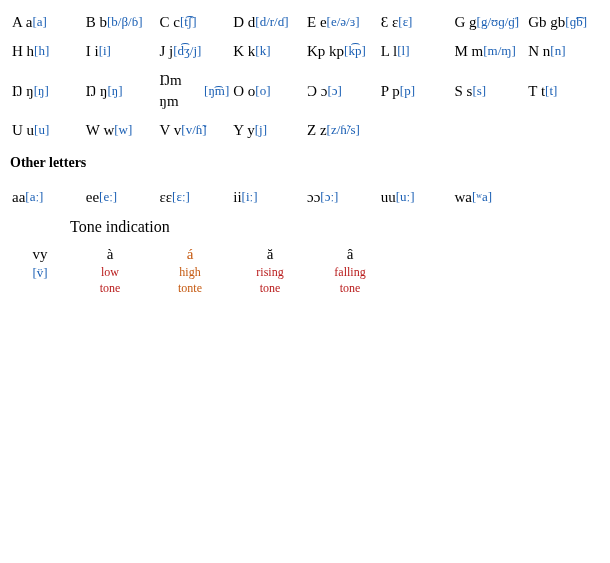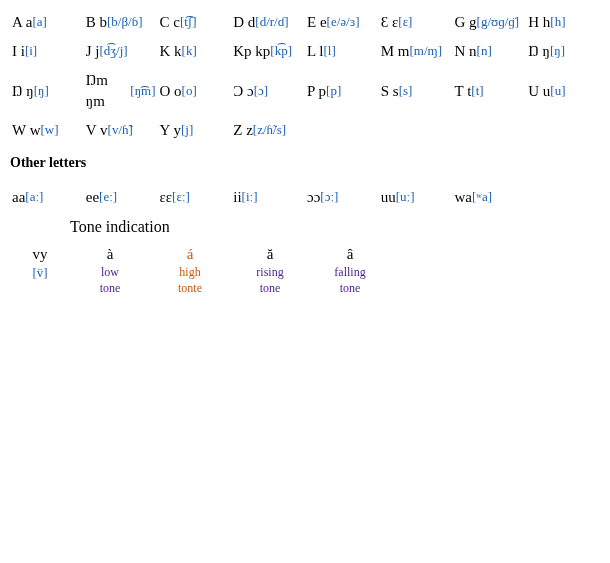--- a/index.html
+++ b/index.html
@@ -54,21 +54,21 @@
       flex-direction: column;
       align-items: center;
       padding: 4px 2px;
     }
     .tone-ipa {
       font-size: 13px;
       color: #1a5fb4;
     }
     .tone-label {
       font-size: 12px;
-      color: #4c1d95;
+      color: #b91c1c;
       text-align: center;
       line-height: 1.3;
     }
     .other-grid {
       display: grid;
       grid-template-columns: repeat(8, 1fr);
       row-gap: 6px;
       margin-top: 4px;
     }
   </style>
@@ -99,20 +99,24 @@
     </div>
     <div class="cell">
       <div class="letter">Ɛ ɛ</div>
       <div class="ipa">[ɛ]</div>
     </div>
     <div class="cell">
       <div class="letter">G g</div>
       <div class="ipa">[g/ʊɡ/ɡ̈]</div>
     </div>
     <div class="cell">
+      <div class="letter">Gb gb</div>
+      <div class="ipa">[ɡ͡b]</div>
+    </div>
+    <div class="cell">
       <div class="letter">H h</div>
       <div class="ipa">[h]</div>
     </div>
     <div class="cell">
       <div class="letter">I i</div>
       <div class="ipa">[i]</div>
     </div>
     <div class="cell">
       <div class="letter">J j</div>
       <div class="ipa">[d͡ʒ/j]</div>

